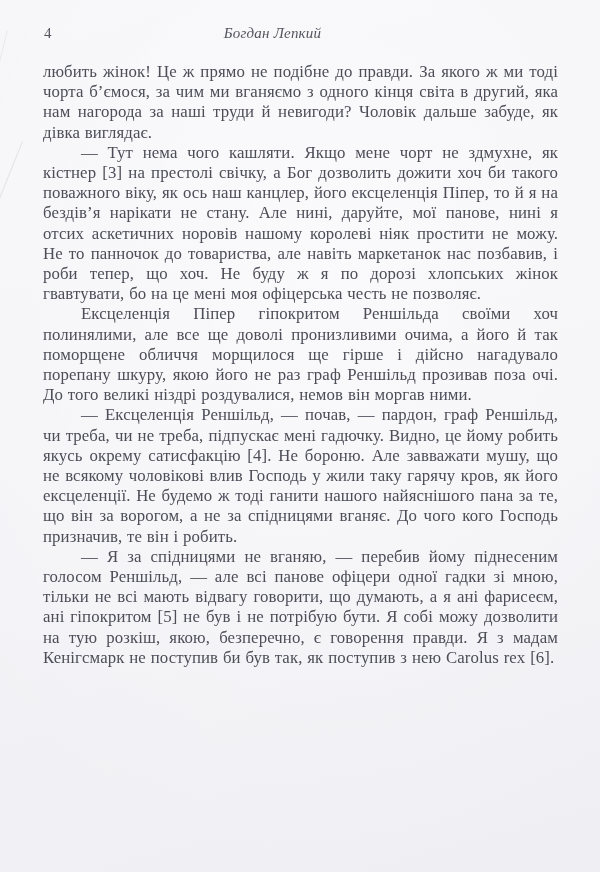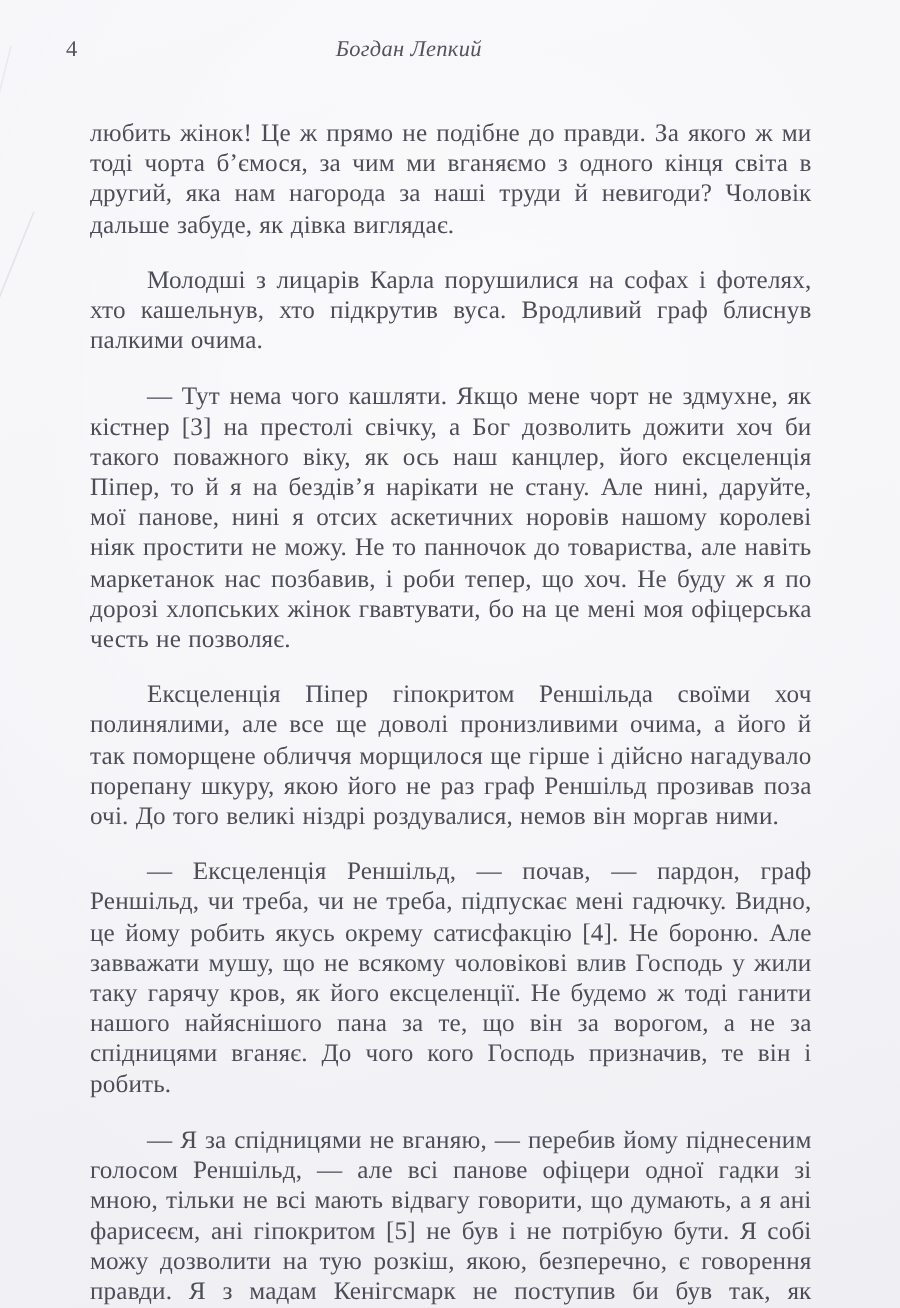--- a/index.html
+++ b/index.html
@@ -55,38 +55,37 @@
     position: absolute;
     top: 62px;
     left: 43px;
     width: 515px;
     font-size: 16.8px;
     line-height: 20.2px;
     text-align: justify;
     letter-spacing: 0.1px;
     word-spacing: 0.5px;
   }
-  .para { margin: 17px; }
+  .para { margin: 0; }
   .para.indent { text-indent: 38px; }
 </style>
 </head>
 <body>
 
 <div class="page">
 
   <div class="scratch s1"></div>
   <div class="scratch s2"></div>
 
   <header class="running-header">
     <span class="page-number">4</span>
     <span class="running-title">Богдан Лепкий</span>
   </header>
 
   <main class="text-block">
     <p class="para">любить жінок! Це ж прямо не подібне до правди. За якого ж ми тоді чорта б’ємося, за чим ми вганяємо з одного кінця світа в другий, яка нам нагорода за наші труди й невигоди? Чоловік дальше забуде, як дівка виглядає.</p>
-    <p class="para indent">Молодші з лицарів Карла порушилися на софах і фотелях, хто кашельнув, хто підкрутив вуса. Вродливий граф блиснув палкими очима.</p>
     <p class="para indent">— Тут нема чого кашляти. Якщо мене чорт не здмухне, як кістнер [3] на престолі свічку, а Бог дозволить дожити хоч би такого поважного віку, як ось наш канцлер, його ексцеленція Піпер, то й я на бездів’я нарікати не стану. Але нині, даруйте, мої панове, нині я отсих аскетичних норовів нашому королеві ніяк простити не можу. Не то панночок до товариства, але навіть маркетанок нас позбавив, і роби тепер, що хоч. Не буду ж я по дорозі хлопських жінок гвавтувати, бо на це мені моя офіцерська честь не позволяє.</p>
     <p class="para indent">Ексцеленція Піпер гіпокритом Реншільда своїми хоч полинялими, але все ще доволі пронизливими очима, а його й так поморщене обличчя морщилося ще гірше і дійсно нагадувало порепану шкуру, якою його не раз граф Реншільд прозивав поза очі. До того великі ніздрі роздувалися, немов він моргав ними.</p>
     <p class="para indent">— Ексцеленція Реншільд, — почав, — пардон, граф Реншільд, чи треба, чи не треба, підпускає мені гадючку. Видно, це йому робить якусь окрему сатисфакцію [4]. Не бороню. Але завважати мушу, що не всякому чоловікові влив Господь у жили таку гарячу кров, як його ексцеленції. Не будемо ж тоді ганити нашого найяснішого пана за те, що він за ворогом, а не за спідницями вганяє. До чого кого Господь призначив, те він і робить.</p>
     <p class="para indent">— Я за спідницями не вганяю, — перебив йому піднесеним голосом Реншільд, — але всі панове офіцери одної гадки зі мною, тільки не всі мають відвагу говорити, що думають, а я ані фарисеєм, ані гіпокритом [5] не був і не потрібую бути. Я собі можу дозволити на тую розкіш, якою, безперечно, є говорення правди. Я з мадам Кенігсмарк не поступив би був так, як поступив з нею Carolus rex [6].</p>
   </main>
 
 </div>
 
 </body></html>

